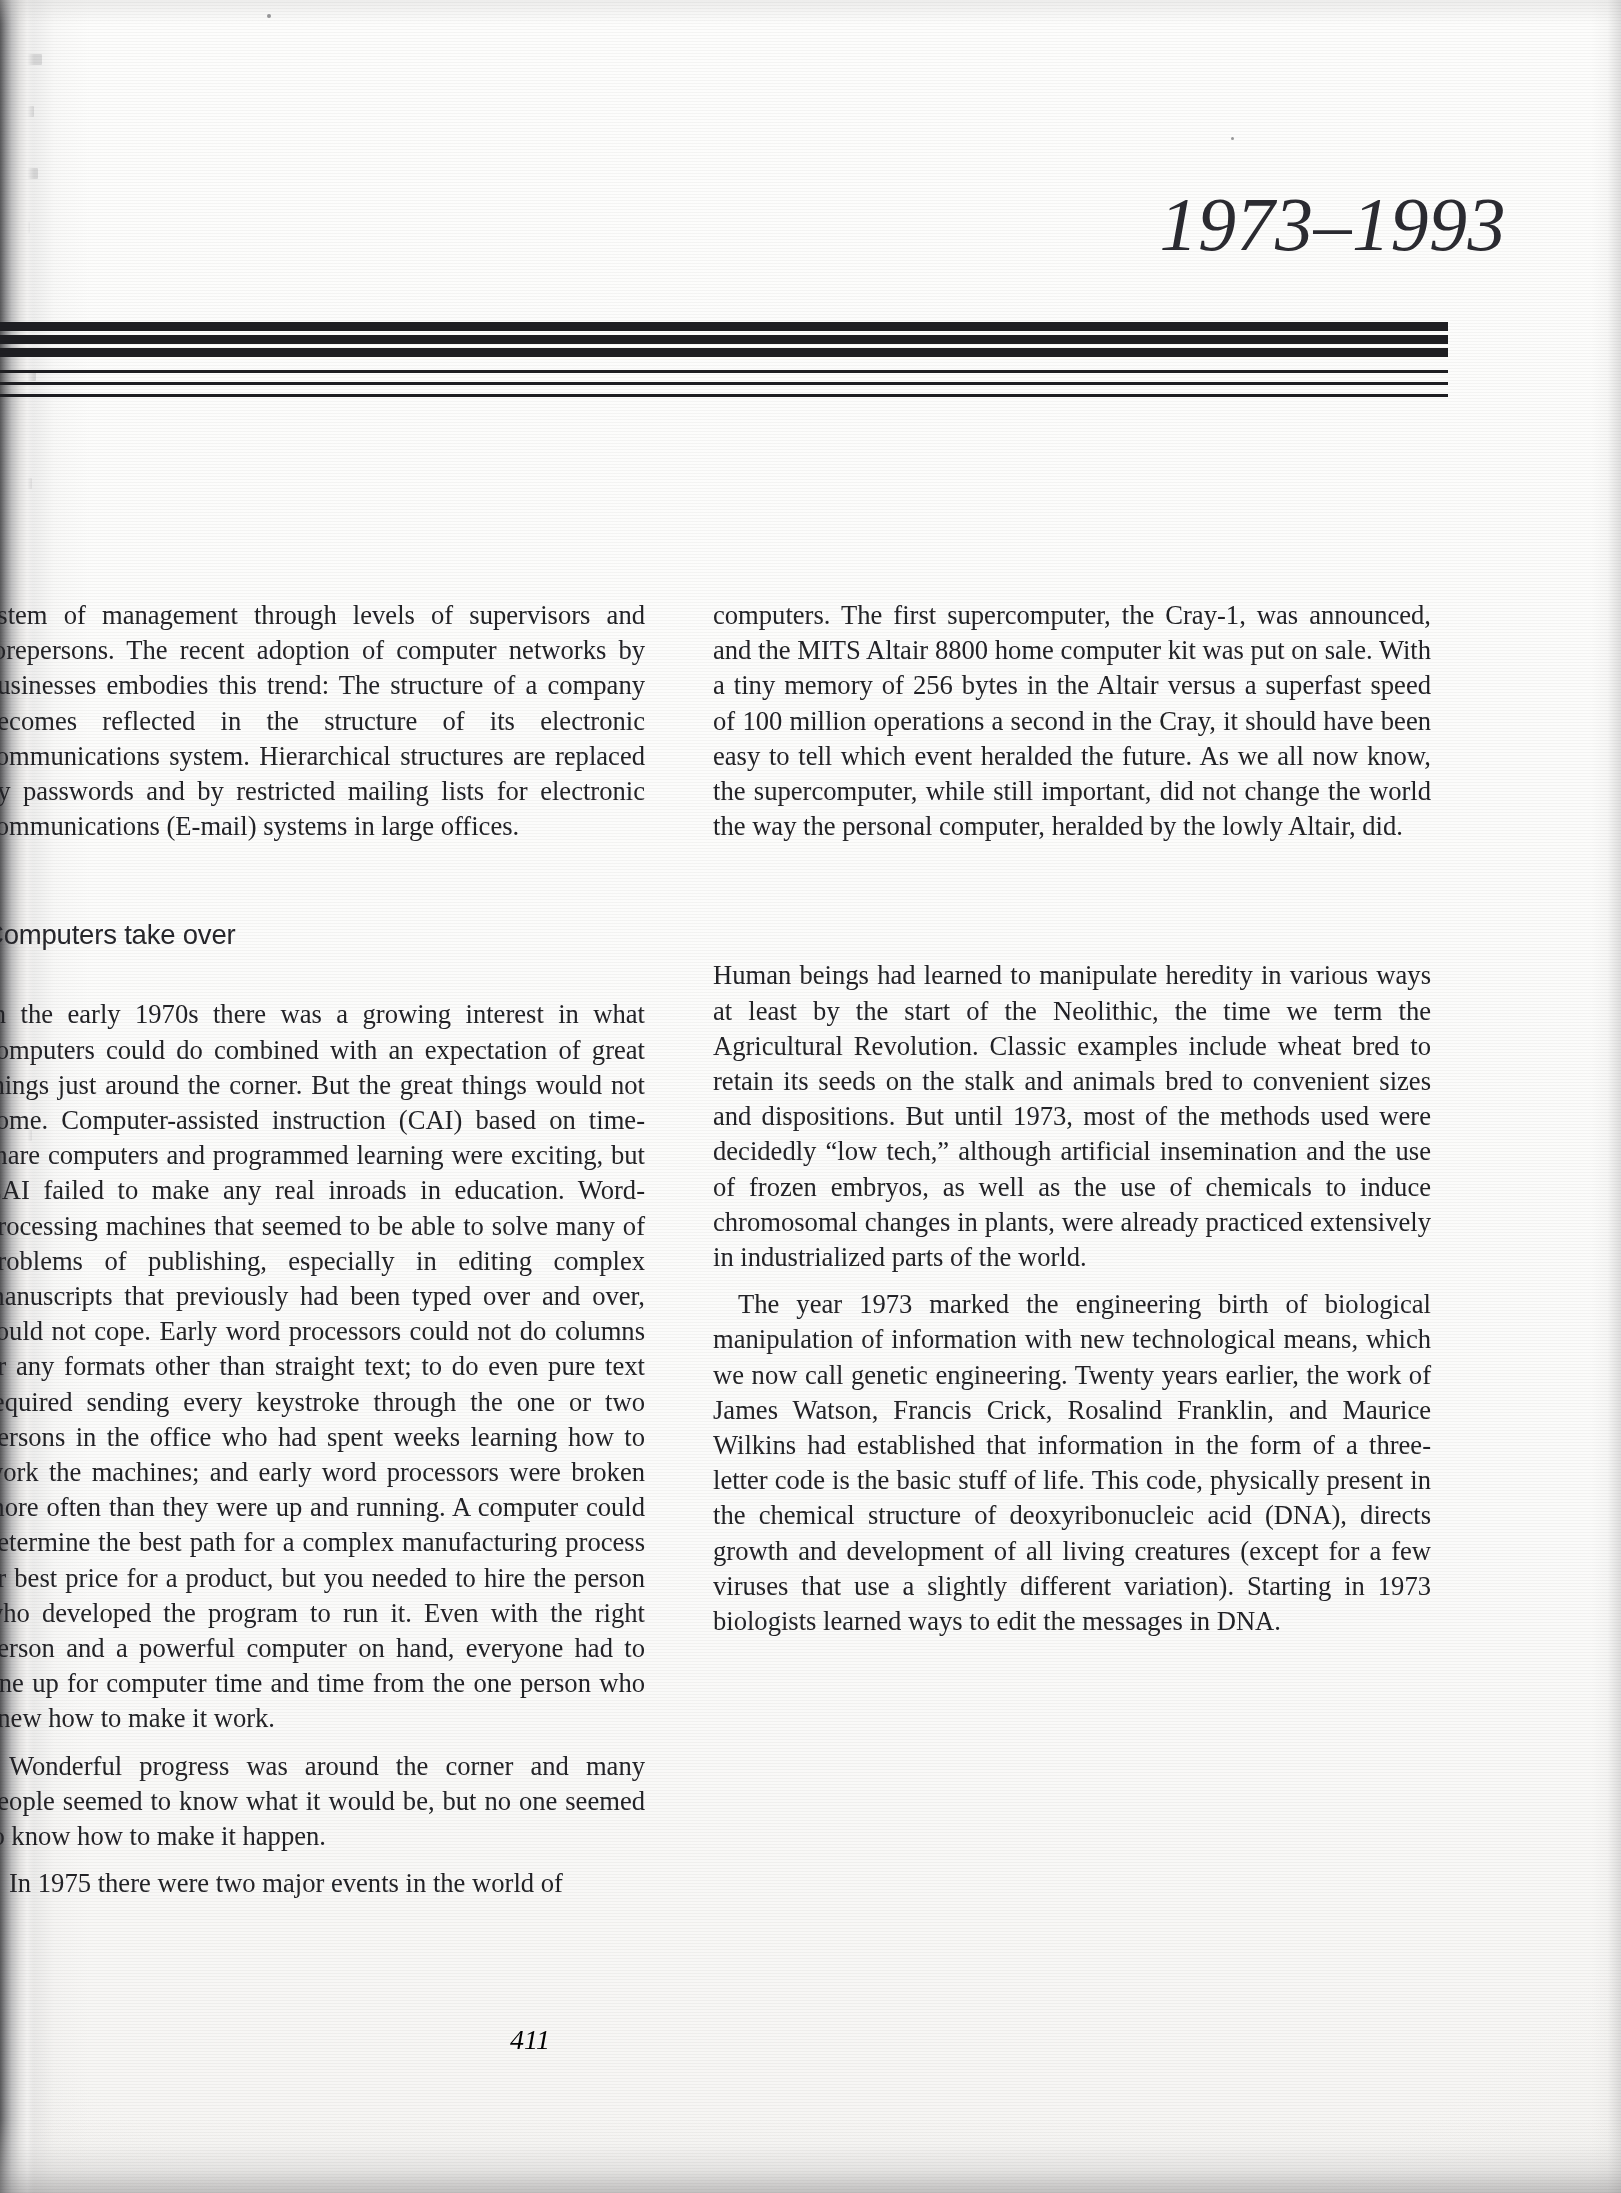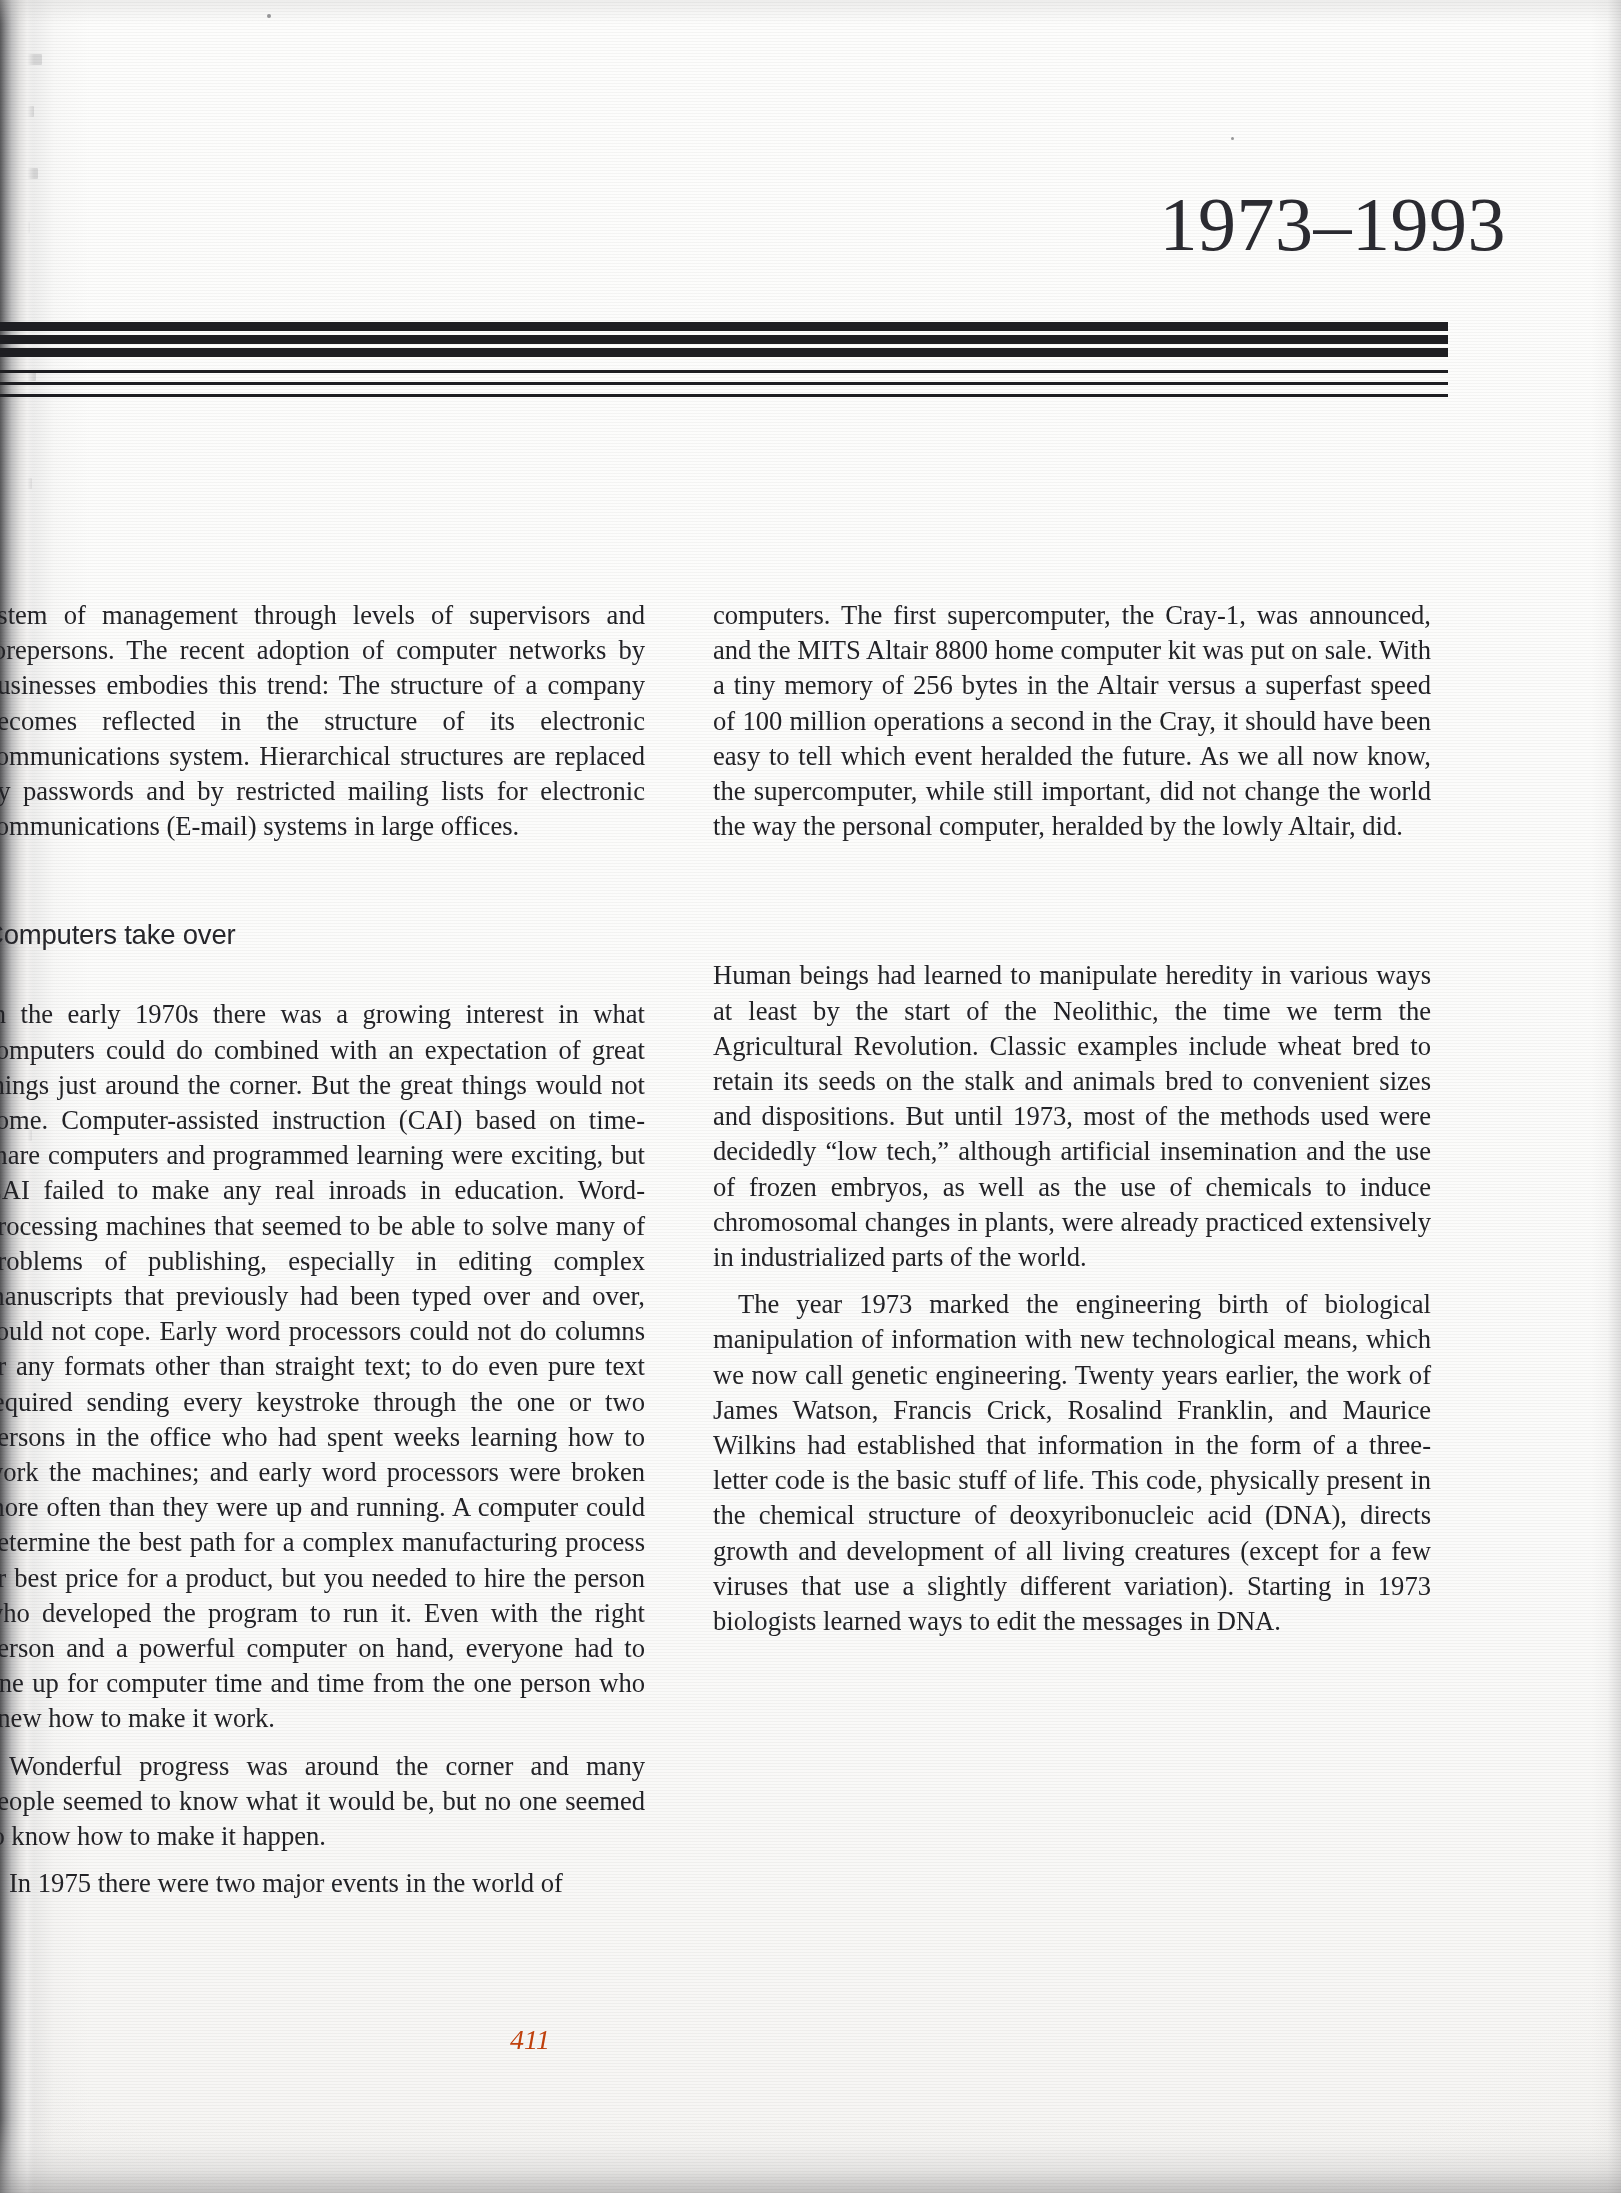--- a/index.html
+++ b/index.html
@@ -125,20 +125,21 @@
     position: absolute;
     right: 115px;
     top: 186px;
     font-family: "Liberation Serif", serif;
     font-size: 76px;
     line-height: 1;
     letter-spacing: 0.5px;
     color: #2b2b31;
     text-align: center;
     white-space: nowrap;
+    font-style: italic;
   }
 
   
   .rule-band {
     position: absolute;
     left: 0;
     top: 322px;
     width: 1448px;
   }
   .rule-band .r {
@@ -198,21 +199,21 @@
   
   .folio {
     position: absolute;
     left: 0;
     top: 2024px;
     width: 1060px;
     text-align: center;
     font-family: "Liberation Serif", serif;
     font-style: italic;
     font-size: 28px;
-    color: #c2410c;
+    color: #000000;
   }
 
   
   .scan-noise {
     position: absolute;
     left: 0; top: 0;
     width: 1621px; height: 2193px;
     pointer-events: none;
     opacity: 0.035;
     background-image:

